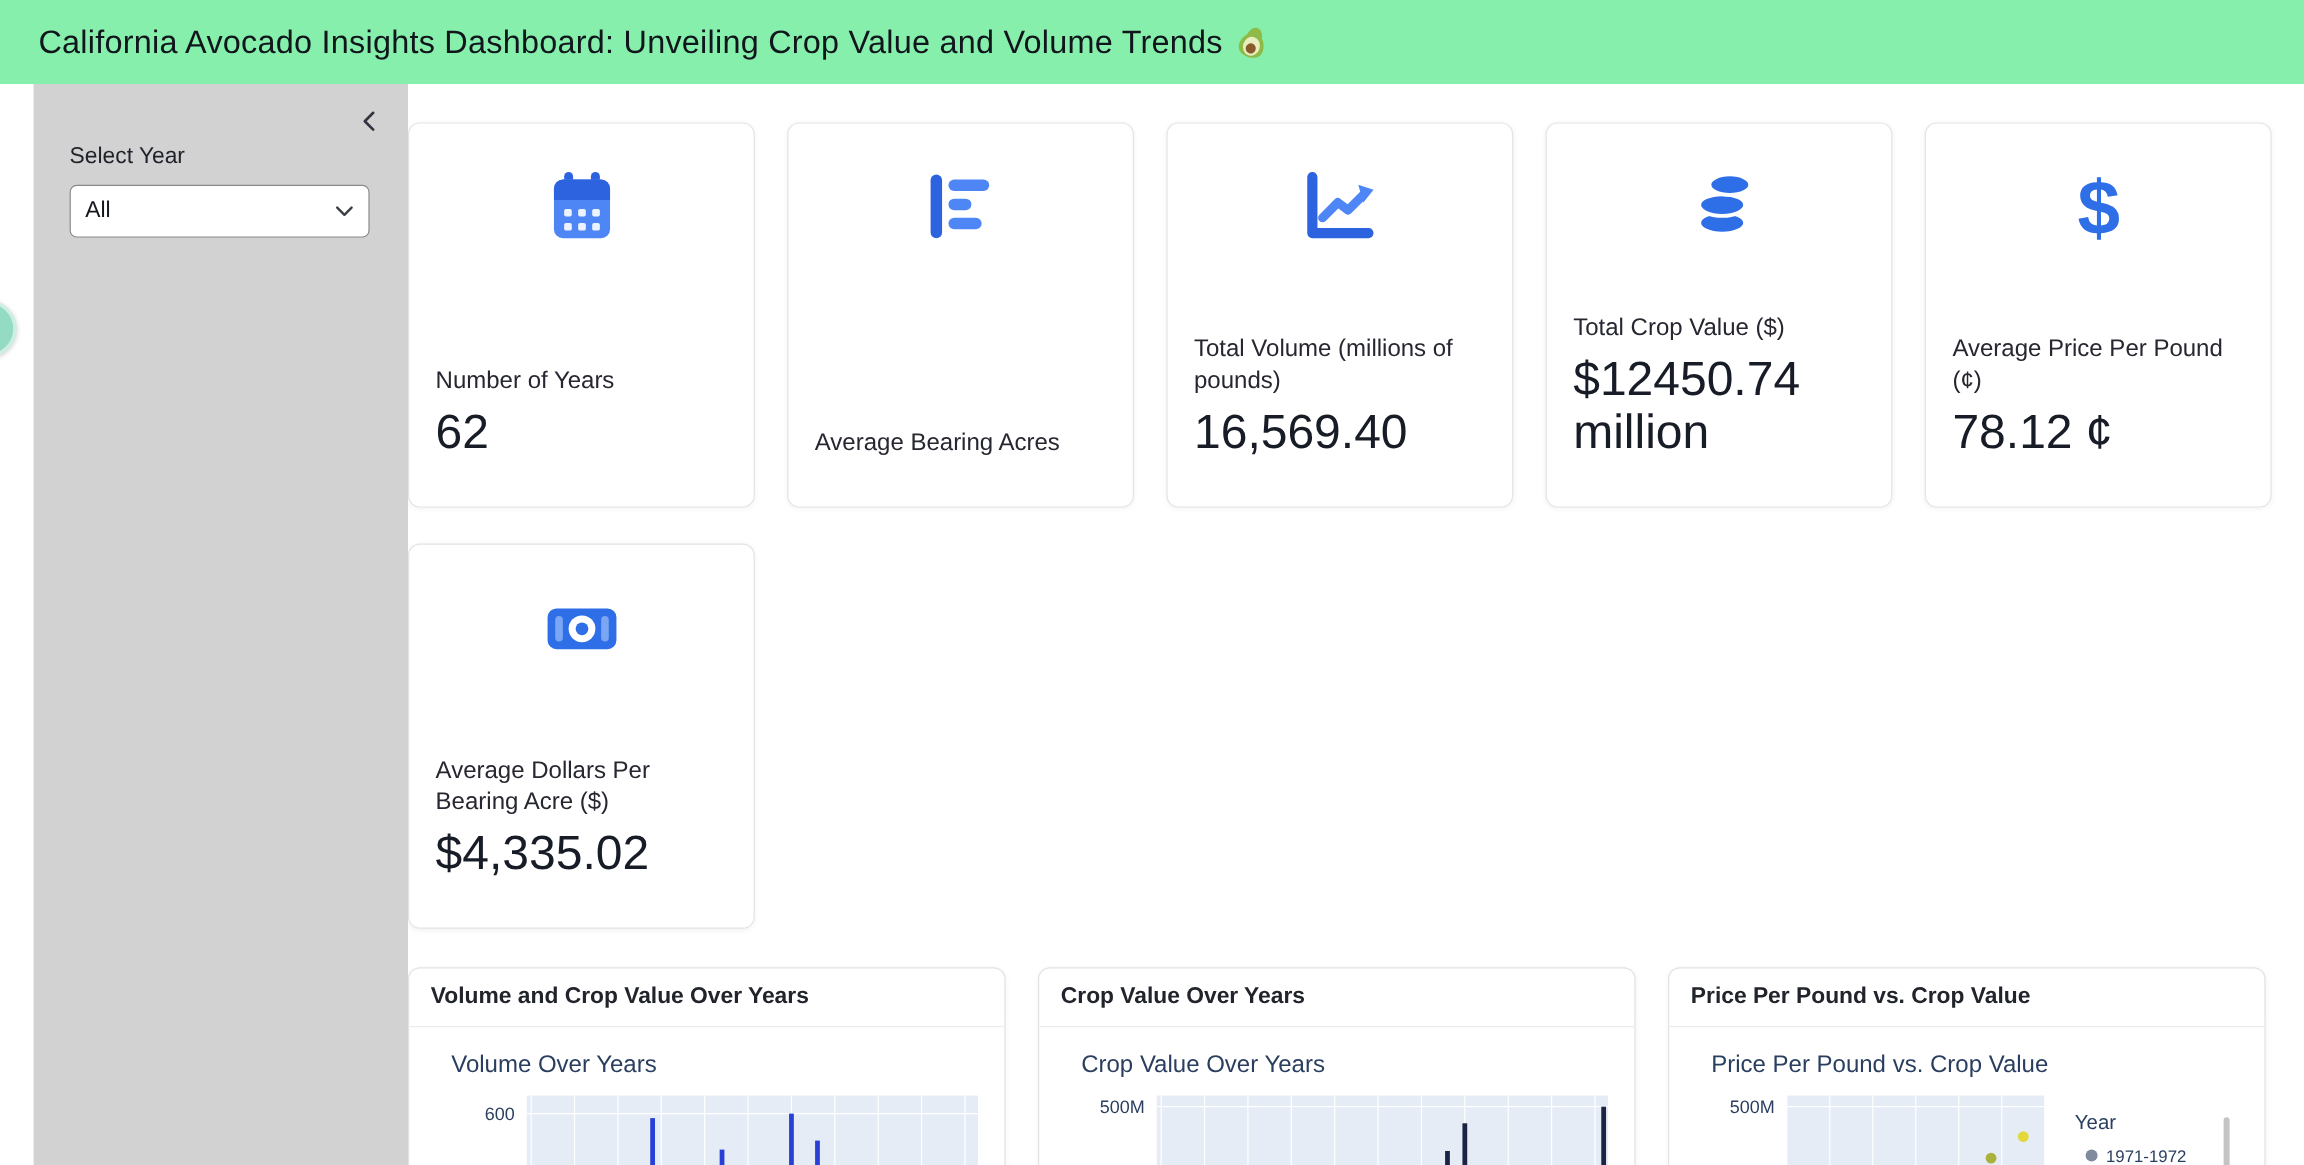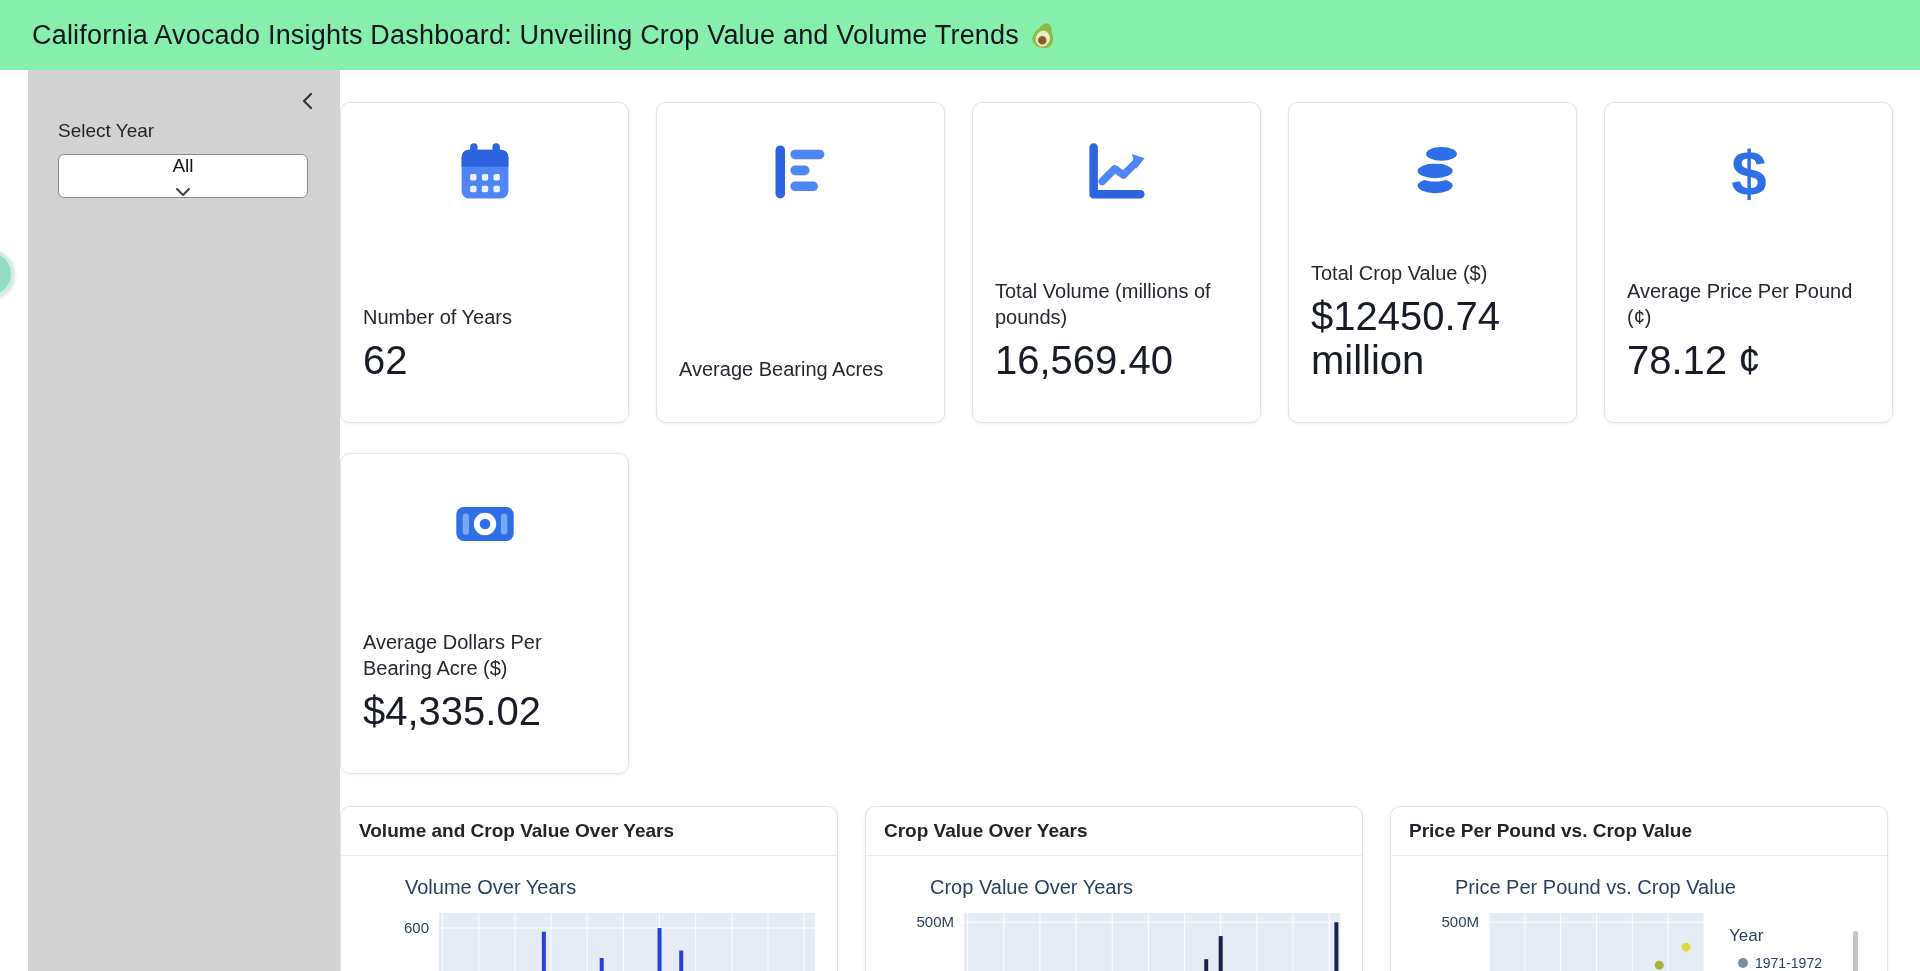--- a/index.html
+++ b/index.html
@@ -11,21 +11,21 @@
   .header-title { font-size:27px; color:#11151c; font-weight:400; letter-spacing:.2px; }
 
   .sidebar { position:absolute; top:70px; left:0; width:312px; height:901px;
              background:#d2d2d2; padding:24px 30px; z-index:4;margin-left:28px; }
   .collapse-btn { position:absolute; top:16px; right:18px; width:30px; height:30px;
                   display:flex; align-items:center; justify-content:center; cursor:pointer; }
   .select-label { font-size:19px; color:#1f2229; margin-top:26px; }
   .select-box { margin-top:12px; width:250px; height:44px; background:#fff;
                 border:1px solid #8a8a8a; border-radius:6px; display:flex; align-items:center;
                 justify-content:space-between; padding:0 12px; font-size:19px; color:#14171c;
-                cursor:pointer;flex-direction:column; }
+                cursor:pointer; }
 
   .float-circle { position:absolute; left:-34px; top:250px; width:48px; height:48px;
                   border-radius:50%; background:#93dcc3; border:3px solid #cdeee1;
                   box-shadow:0 1px 4px rgba(0,0,0,.2); z-index:6; cursor:pointer; }
 
   .main { position:absolute; left:312px; top:70px; width:1608px; height:901px; background:#fff; }
 
   .cards-row { position:absolute; left:28px; top:32px; display:flex; gap:27px; }
   .cards-row2 { position:absolute; left:28px; top:383px; display:flex; gap:27px; }
   .card { width:289px; height:321px; background:#fff; border:1px solid #e4e4e7; border-radius:10px;
@@ -34,21 +34,21 @@
   .card-icon { margin:36px auto 0; height:68px; }
   .card-label { margin-top:auto; font-size:20px; line-height:26px; color:#262730; }
   .card-value { margin-top:8px; font-size:40px; line-height:44px; color:#171c26; }
 
   .panels-row { position:absolute; left:28px; top:736px; display:flex; gap:27px; }
   .panel { width:498px; height:420px; background:#fff; border:1px solid #e2e2e5; border-radius:10px;
            box-shadow:0 1px 4px rgba(0,0,0,.05); overflow:hidden; }
   .panel-header { padding:13px 18px; font-size:19px; font-weight:700; color:#21242b;
                   border-bottom:1px solid #ececef; }
   .panel-body { padding:14px 18px 0; }
-  .chart-title { font-size:20px; color:#2a3f5f; margin-left:46px; margin-top:6px; }
+  .chart-title { font-size:20px; color:#2a3f5f; margin-left:17px; margin-top:6px; }
   .chart-host { margin-top:8px; }
   .chart-host svg { display:block; }
   svg text { font-family:"Liberation Sans", sans-serif; }
 </style>
 </head>
 <body>
 
 <div class="header">
   <div class="header-title">California Avocado Insights Dashboard: Unveiling Crop Value and Volume Trends</div>
   <svg width="30" height="30" viewBox="0 0 32 32">

